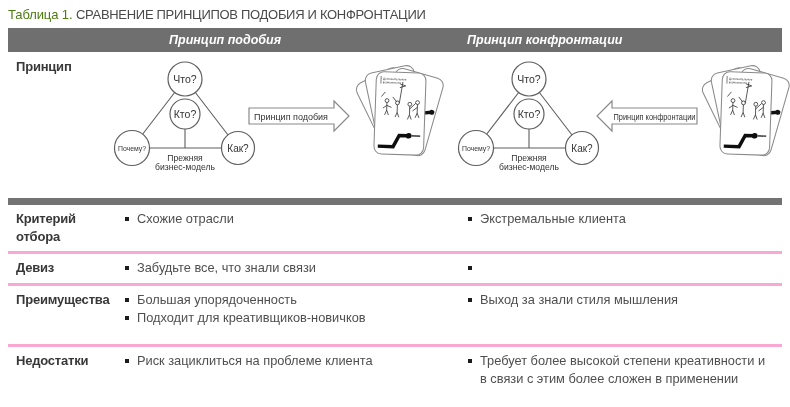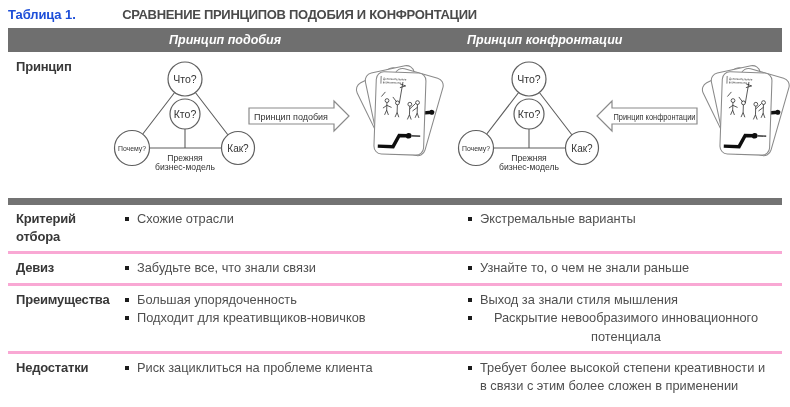--- a/index.html
+++ b/index.html
@@ -6,22 +6,22 @@
   html,body { background:#fff; }
   body {
     width:790px; height:407px; overflow:hidden;
     font-family:"Liberation Sans", sans-serif;
     color:#4f4f4f;
   }
   .page { width:790px; height:407px; position:relative; }
 
   
   .title { padding:7px 8px 6px 8px; font-size:13px; letter-spacing:-0.1px; }
-  .title .prefix { font-weight:bold; color:#1d4ed8; }
-  .title .caption { font-weight:bold; color:#4a4a4a; letter-spacing:-0.3px;margin-left:43px; }
+  .title .prefix { font-weight:normal; color:#4d7c0f; }
+  .title .caption { font-weight:normal; color:#4a4a4a; letter-spacing:-0.3px; }
 
   
   .table { margin:0 8px; border-bottom:1px solid #8f8f8f; }
 
   
   .hdr {
     position:relative; height:24px; background:#6f6f6f;
   }
   .hdr .hcell {
     position:absolute; top:0; line-height:24px;
@@ -55,21 +55,21 @@
     padding-left:8px; font-size:13px; font-weight:bold; color:#383838;
     letter-spacing:-0.2px; line-height:1.4;
   }
   .cell { font-size:12.8px; line-height:1.44; color:#4f4f4f; }
   .cell.l { padding-left:15px; padding-right:14px; }
   .cell.r { padding-left:16px; padding-right:10px; }
   .item { display:flex; }
   .bullet { width:4px; height:4px; background:#1c1c1c; flex:none; margin:7px 8px 0 0; }
   .r1 .cell { min-height:19px; }
   .r2 .cell { min-height:13px; }
-  .r3 .cell { min-height:48px;text-align:center; }
+  .r3 .cell { min-height:48px; }
   .r4 .cell { min-height:60px; }
 
   .dline { stroke:#5f5f5f; stroke-width:1.1; fill:none; }
   .dcirc { fill:#fff; stroke:#5f5f5f; stroke-width:1.2; }
   .dtext { fill:#333; font-family:"Liberation Sans",sans-serif; text-anchor:middle; }
   .sketch { stroke:#2a2a2a; stroke-width:0.8; fill:none; }
   .cardrect { fill:#fff; stroke:#8a8a8a; stroke-width:1.1; }
 </style>
 </head>
 <body>
@@ -206,61 +206,56 @@
       <div class="rlabel">Критерий отбора</div>
       <div class="cell l">
         <div class="item">
             <span class="bullet"></span>
             <span>Схожие отрасли</span>
           </div>
       </div>
       <div class="cell r">
         <div class="item">
             <span class="bullet"></span>
-            <span>Экстремальные варианты</span>
+            <span>Экстремальные клиента</span>
           </div>
       </div>
     </div>
 
     <div class="trow r2">
       <div class="rlabel">Девиз</div>
       <div class="cell l">
         <div class="item">
             <span class="bullet"></span>
             <span>Забудьте все, что знали связи</span>
           </div>
       </div>
       <div class="cell r">
         <div class="item">
             <span class="bullet"></span>
-            <span>Узнайте то, о чем не знали раньше</span>
           </div>
       </div>
     </div>
 
     <div class="trow r3">
       <div class="rlabel">Преимущества</div>
       <div class="cell l">
         <div class="item">
             <span class="bullet"></span>
             <span>Большая упорядоченность</span>
           </div>
         <div class="item">
             <span class="bullet"></span>
             <span>Подходит для креативщиков-новичков</span>
           </div>
       </div>
       <div class="cell r">
         <div class="item">
             <span class="bullet"></span>
             <span>Выход за знали стиля мышления</span>
-          </div>
-        <div class="item">
-            <span class="bullet"></span>
-            <span>Раскрытие невообразимого инновационного потенциала</span>
           </div>
       </div>
     </div>
 
     <div class="trow r4">
       <div class="rlabel">Недостатки</div>
       <div class="cell l">
         <div class="item">
             <span class="bullet"></span>
             <span>Риск зациклиться на проблеме клиента</span>

